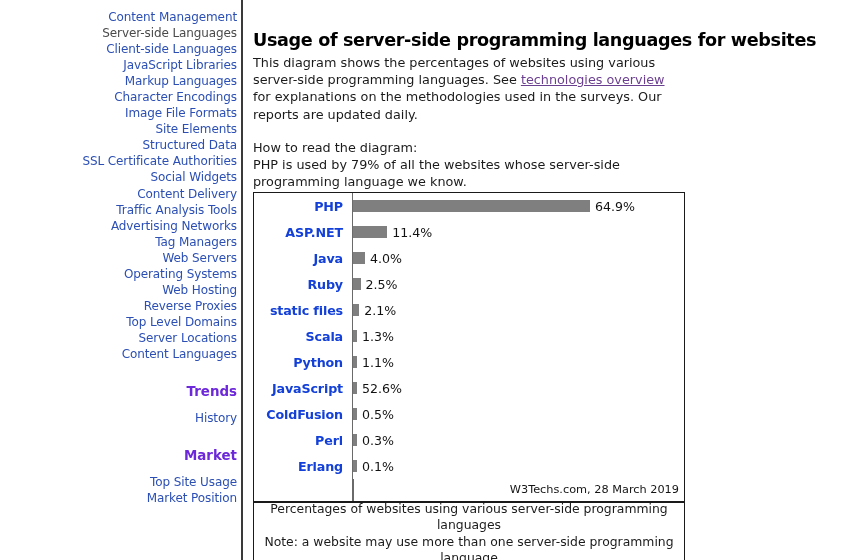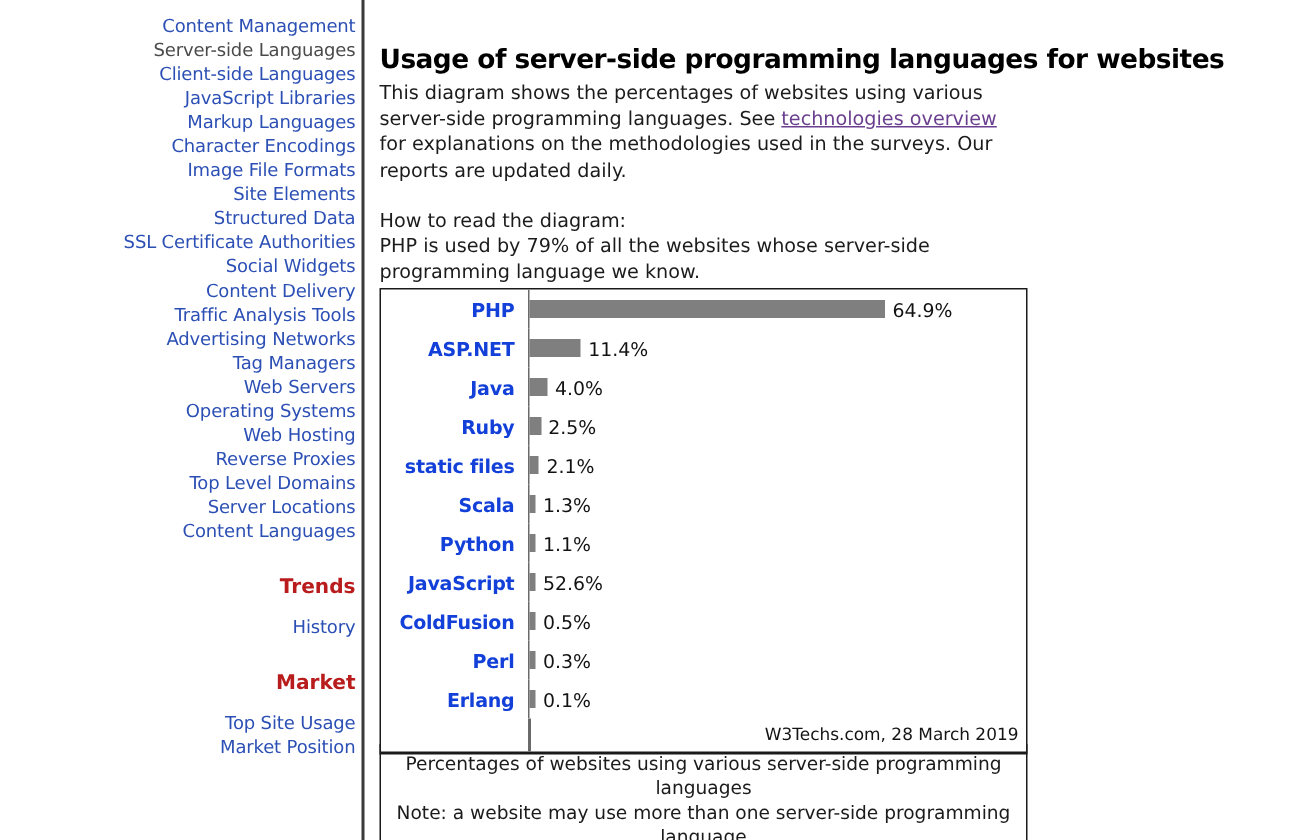--- a/index.html
+++ b/index.html
@@ -40,21 +40,21 @@
     color: #4a4a4a;
   }
   .nav-section {
     display: block;
     padding-right: 4px;
     margin-top: 22px;
     margin-bottom: 10px;
     font-size: 13.4px;
     line-height: 16px;
     font-weight: bold;
-    color: #b91c1c;
+    color: #6d28d9;
     white-space: nowrap;
   }
 
   
   #main {
     position: absolute;
     left: 245px; top: 0;
     width: 615px; height: 560px;
     background: #ffffff;
     margin-top: 12px;

